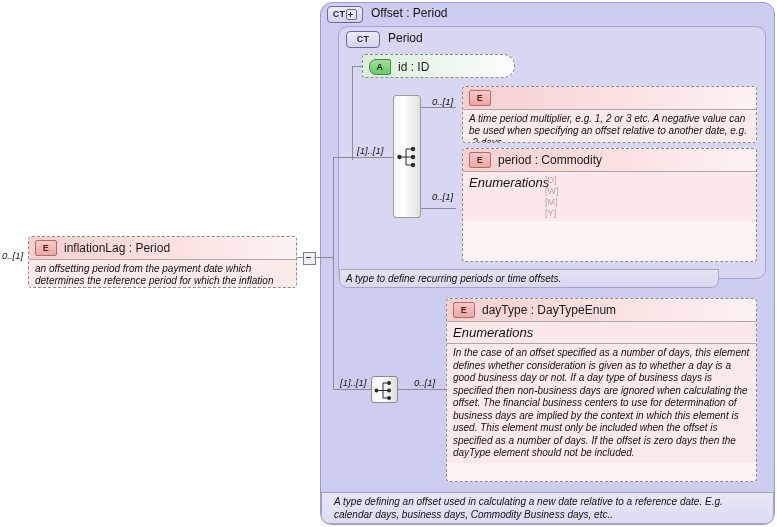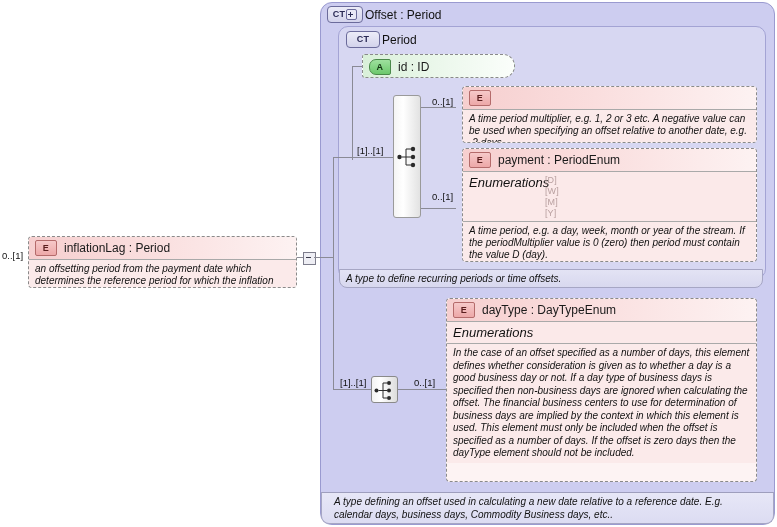--- a/index.html
+++ b/index.html
@@ -67,21 +67,21 @@
     color:#123312;
   }
   .badge-e{
     width:20px;height:14px;
     background:linear-gradient(#f6c9c9,#eda8a8);
     border:1px solid #b46b6b;border-radius:2px;
     color:#5a1e1e;
   }
 
   
-  .ct-title{display:flex;align-items:center;gap:2px;}
+  .ct-title{display:flex;align-items:flex-start;gap:8px;}
   .ct-title .tx{font-size:12px;color:#111;}
 
   
   .node{
     border:1px dashed #8a8a8a;
     border-radius:4px;
     background:#ffffff;
     overflow:hidden;
   }
   .node-head{
@@ -124,21 +124,21 @@
   }
   .seq-ico{position:absolute;}
 
   
   .ln{position:absolute;background:#8a8a95;}
   .lnh{height:1px;}
   .lnv{width:1px;}
 
   
   .card{
-    position:absolute;font-size:9.5px;color:#111;
+    position:absolute;font-size:9.5px;font-style:italic;color:#111;
     white-space:nowrap;
   }
 
   
   .minusbox{
     position:absolute;width:11px;height:11px;
     border:1px solid #7d7d8c;background:#eeeef4;
   }
   .minusbox:before{
     content:"";position:absolute;left:2px;top:4px;width:5px;height:1px;background:#3a3a4a;
@@ -218,35 +218,34 @@
   <div class="abs node node-elem" style="left:462px;top:86px;width:295px;height:57px;">
     <div class="node-head">
       <span class="badge badge-e">E</span>
     </div>
     <div class="node-sec desc-sec">A time period multiplier, e.g. 1, 2 or 3 etc. A negative value can be used when specifying an offset relative to another date, e.g. -2 days.</div>
   </div>
 
   <div class="abs node node-elem" style="left:462px;top:148px;width:295px;height:114px;">
     <div class="node-head">
       <span class="badge badge-e">E</span>
-      <span>payment      : PeriodEnum</span>
+      <span>period      : Commodity</span>
     </div>
     <div class="enum-sec">
       <span class="enum-label" style="width:66px;">Enumerations</span>
       <span class="enum-list">
         <span class="enum-item">[D]</span>
         <span class="enum-item">[W]</span>
         <span class="enum-item">[M]</span>
         <span class="enum-item">[Y]</span>
       </span>
     </div>
-    <div class="node-sec desc-sec">A time period, e.g. a day, week, month or year of the stream. If the periodMultiplier value is 0 (zero) then period must contain the value D (day).</div>
-  </div>
-
-  <div class="abs foot-inner" style="left:339px;top:269px;width:424px;height:19px;">A type to define recurring periods or time offsets.</div>
+  </div>
+
+  <div class="abs foot-inner" style="left:339px;top:269px;width:380px;height:19px;">A type to define recurring periods or time offsets.</div>
 
   <div class="ln lnv" style="left:333px;top:157px;height:232px;"></div>
   <div class="ln lnh" style="left:333px;top:389px;width:40px;"></div>
   <div class="card" style="left:340px;top:377px;">[1]..[1]</div>
 
   <div class="abs comp-small" style="left:371px;top:376px;width:27px;height:27px;">
     <svg class="seq-ico" style="left:2px;top:3px;" width="23" height="21" viewBox="0 0 23 21">
       <circle cx="2.5" cy="10.5" r="2" fill="#2a2a2a"></circle>
       <line x1="4.5" y1="10.5" x2="9" y2="10.5" stroke="#2a2a2a" stroke-width="1"></line>
       <line x1="9" y1="3" x2="9" y2="18" stroke="#2a2a2a" stroke-width="1"></line>

